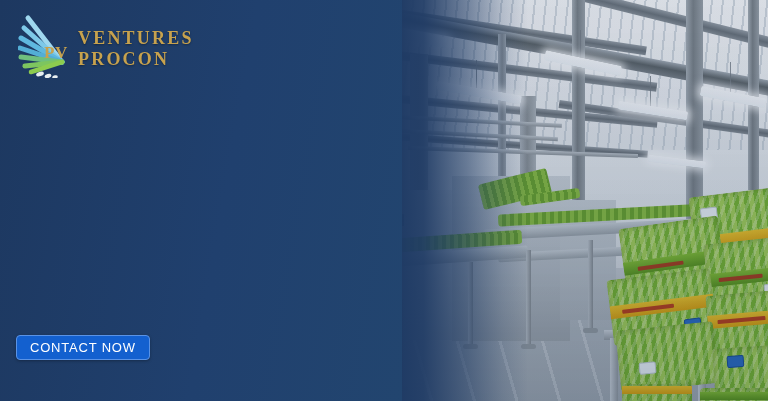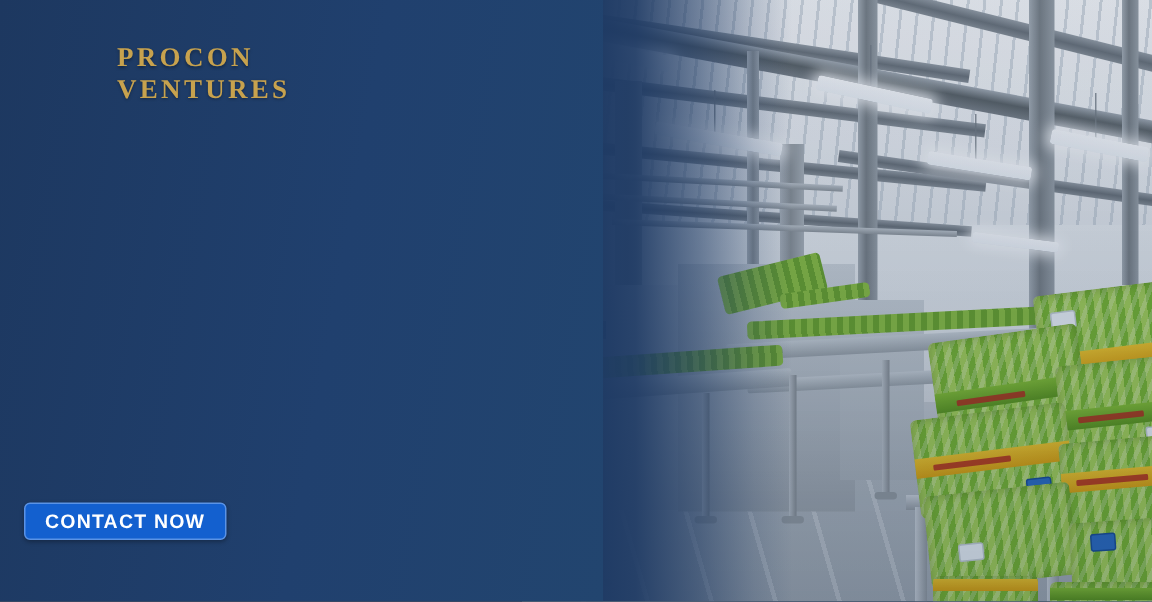--- a/index.html
+++ b/index.html
@@ -201,21 +201,21 @@
   }
 
   
   .cta{
     position:absolute;left:16px;top:335px;
     display:inline-flex;align-items:center;justify-content:center;
     height:25px;padding:0 13px;
     background:#1360cf;
     border:1px solid #5a93e6;
     border-radius:4px;
-    color:#ffffff;font-size:13px;font-weight:700;letter-spacing:.8px;
+    color:#ffffff;font-size:13px;font-weight:400;letter-spacing:.8px;
     cursor:pointer;
     box-shadow:0 1px 3px rgba(0,0,0,.3);
   }
 </style>
 </head>
 <body>
 
 <div class="banner">
 
   <div class="photo">
@@ -329,22 +329,43 @@
       </div>
 
       <div class="photo-grade"></div>
     </div>
     <div class="photo-fade"></div>
   </div>
 
   <div class="panel"></div>
 
   <div class="logo">
+    <div class="logo-mark">
+      <svg width="62" height="68" viewBox="0 0 62 68">
+        <g transform="translate(44,52)">
+          <g fill="none" stroke-linecap="round">
+            <path d="M0 0 L-34 -44" stroke="#9fd8ef" stroke-width="5"></path>
+            <path d="M0 0 L-38 -34" stroke="#7ec9e8" stroke-width="5"></path>
+            <path d="M0 0 L-41 -24" stroke="#5fb8df" stroke-width="5"></path>
+            <path d="M0 0 L-42 -14" stroke="#53aed6" stroke-width="5"></path>
+            <path d="M0 0 L-41 -5" stroke="#6fbf7e" stroke-width="5"></path>
+            <path d="M0 0 L-37 4" stroke="#7dc55f" stroke-width="5"></path>
+            <path d="M0 0 L-31 10" stroke="#8dcc4f" stroke-width="4.5"></path>
+          </g>
+          <g fill="#e8eef0">
+            <ellipse cx="-22" cy="12" rx="4" ry="2.2" transform="rotate(-18 -22 12)"></ellipse>
+            <ellipse cx="-14" cy="14" rx="3.4" ry="2" transform="rotate(-14 -14 14)"></ellipse>
+            <ellipse cx="-7" cy="15" rx="2.8" ry="1.7" transform="rotate(-10 -7 15)"></ellipse>
+          </g>
+        </g>
+        <text x="26" y="48" font-family="Liberation Serif, serif" font-size="17" font-weight="700" fill="#c7a24e" letter-spacing="0.5">PV</text>
+      </svg>
+    </div>
     <div class="logo-text">
+      <div class="logo-line">VENTURES</div>
       <div class="logo-line">PROCON</div>
-      <div class="logo-line">VENTURES</div>
     </div>
   </div>
 
 
   <button class="cta">CONTACT NOW</button>
 
 </div>
 
 </body></html>

